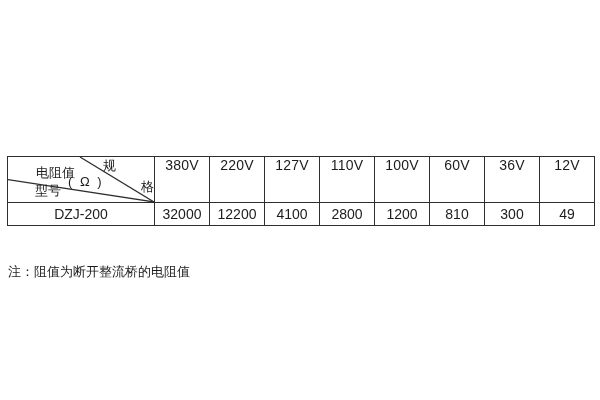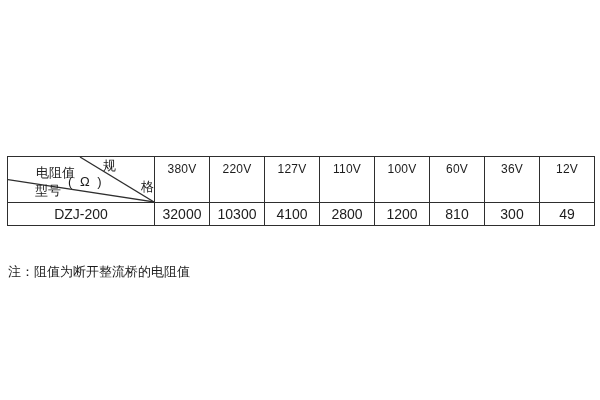--- a/index.html
+++ b/index.html
@@ -25,22 +25,21 @@
     border: 1.5px solid #2e2e2e;
     text-align: center;
     font-weight: normal;
     color: #1c1c1c;
     overflow: hidden;
   }
   .spec tr.hdr { height: 46px; }
   .spec tr.dat { height: 23px; }
   .spec th.vcol {
     vertical-align: top;
-    padding-top: 5px;
-    font-size: 12px;
+    font-size: 14px;
     letter-spacing: 0.2px;
   }
   .spec td { font-size: 14px; vertical-align: middle; }
   .corner { position: relative; padding: 0; }
   .corner svg.diag {
     position: absolute;
     left: 0; top: 0;
     width: 100%; height: 100%;
     display: block;
   }
@@ -102,21 +101,21 @@
         <th class="vcol">127V</th>
         <th class="vcol">110V</th>
         <th class="vcol">100V</th>
         <th class="vcol">60V</th>
         <th class="vcol">36V</th>
         <th class="vcol">12V</th>
       </tr>
       <tr class="dat">
         <td>DZJ-200</td>
         <td>32000</td>
-        <td>10300</td>
+        <td>12200</td>
         <td>4100</td>
         <td>2800</td>
         <td>1200</td>
         <td>810</td>
         <td>300</td>
         <td>49</td>
       </tr>
     </tbody>
   </table>
 

